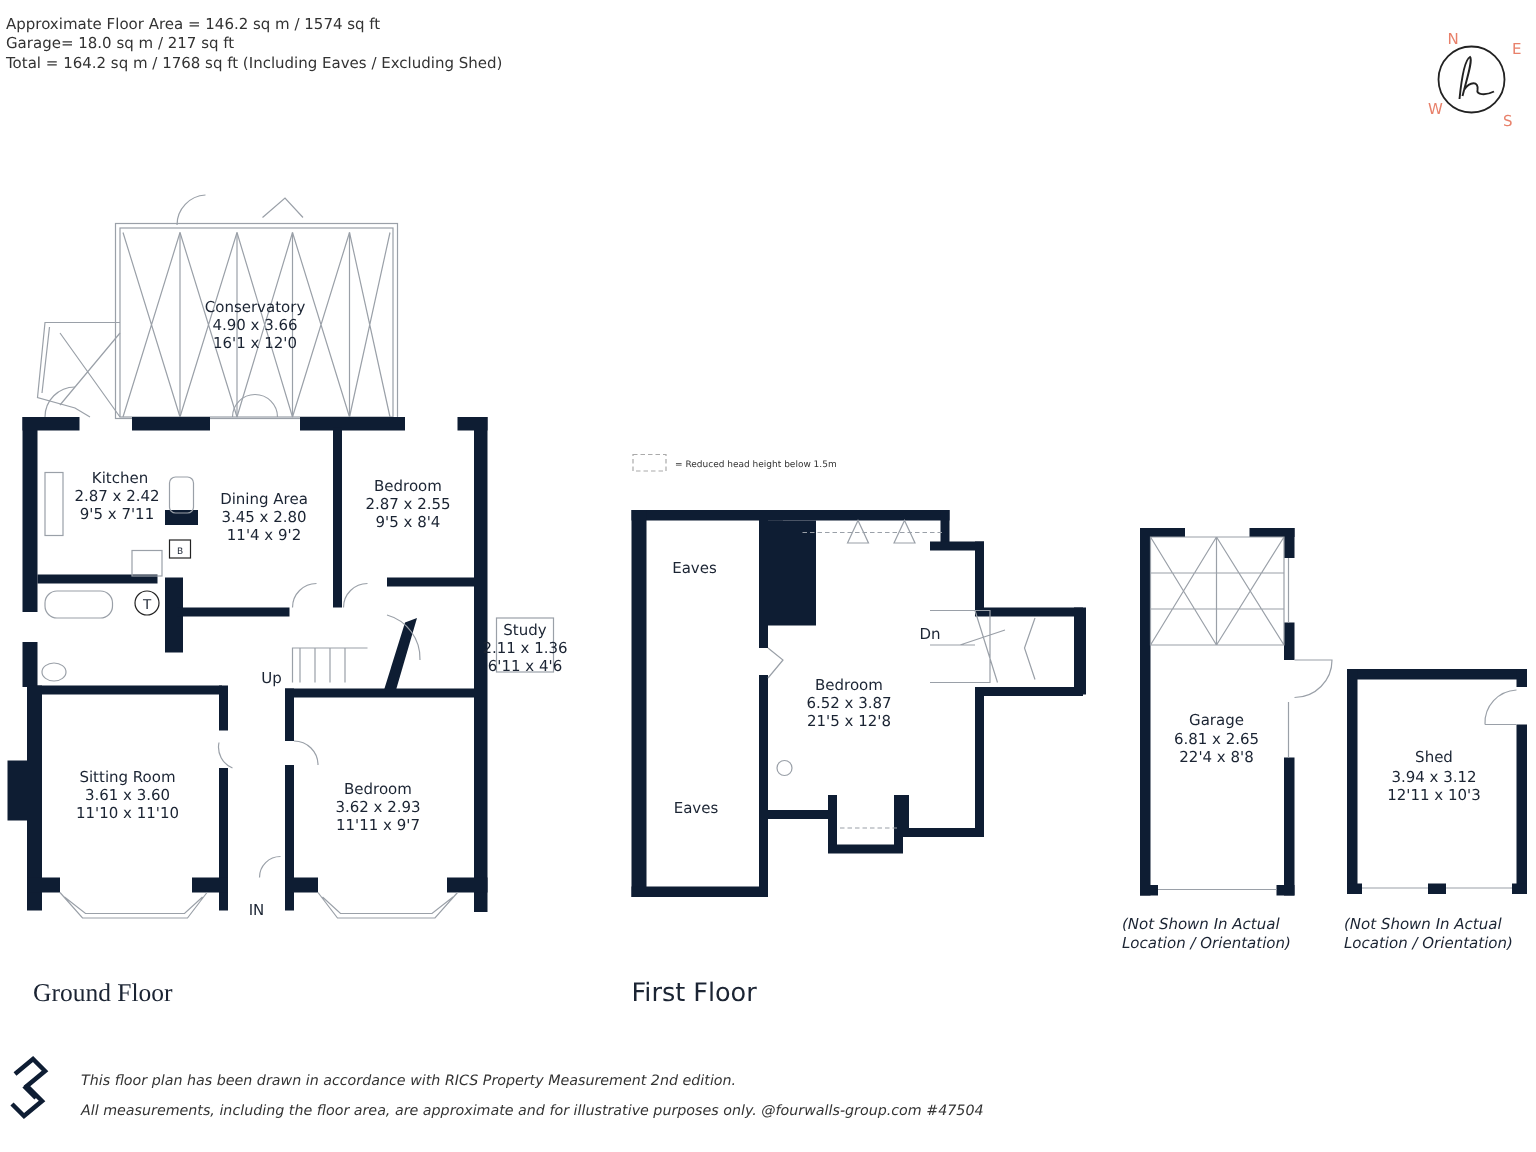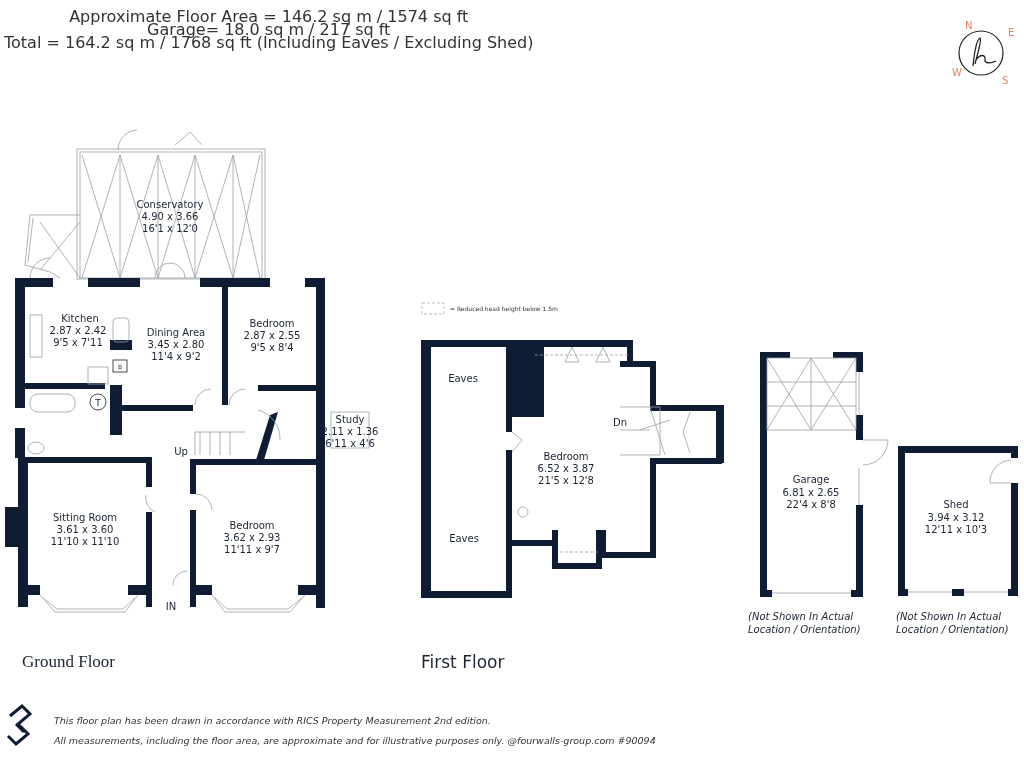--- a/index.html
+++ b/index.html
@@ -1,18 +1,18 @@
 <!DOCTYPE html>
 <html><head>
 <meta charset="utf-8">
 <style>
   html,body{margin:0;padding:0;background:#fff;}
   body{width:1024px;height:768px;position:relative;overflow:hidden;font-family:"DejaVu Sans","Liberation Sans",sans-serif;color:#1b2433;}
   .abs{position:absolute;}
-  .hdr{left:4px;top:10px;font-size:16px;line-height:13px;color:#333;text-align:center;}
+  .hdr{left:4px;top:10px;font-size:10px;line-height:13px;color:#333;}
   .hdr div{white-space:nowrap;}
   .floor-label{font-size:17px;color:#1b2433;}
   .note{font-size:9.5px;color:#333;line-height:20px;font-style:italic;}
   .rl{font-size:10px;fill:#1b2433;text-anchor:middle;font-family:"DejaVu Sans","Liberation Sans",sans-serif;}
   .small{font-size:6px;fill:#333;font-family:"DejaVu Sans","Liberation Sans",sans-serif;}
   .caption{font-size:10px;color:#1b2433;text-align:left;line-height:13px;font-style:italic;}
   svg{position:absolute;left:0;top:0;}
 </style>
 </head>
 <body>
@@ -235,14 +235,14 @@
 <div class="abs caption" style="left:896px;top:610px;width:130px;">
   <div>(Not Shown In Actual</div>
   <div>Location / Orientation)</div>
 </div>
 
 <div class="abs floor-label" style="left:22px;top:652px;font-family:Liberation Serif, serif;">Ground Floor</div>
 <div class="abs floor-label" style="left:421px;top:652px;">First Floor</div>
 
 <div class="abs note" style="left:54px;top:711px;">
   <div>This floor plan has been drawn in accordance with RICS Property Measurement 2nd edition.</div>
-  <div>All measurements, including the floor area, are approximate and for illustrative purposes only. @fourwalls-group.com #90094</div>
+  <div>All measurements, including the floor area, are approximate and for illustrative purposes only. @fourwalls-group.com #47504</div>
 </div>
 
 </body></html>

